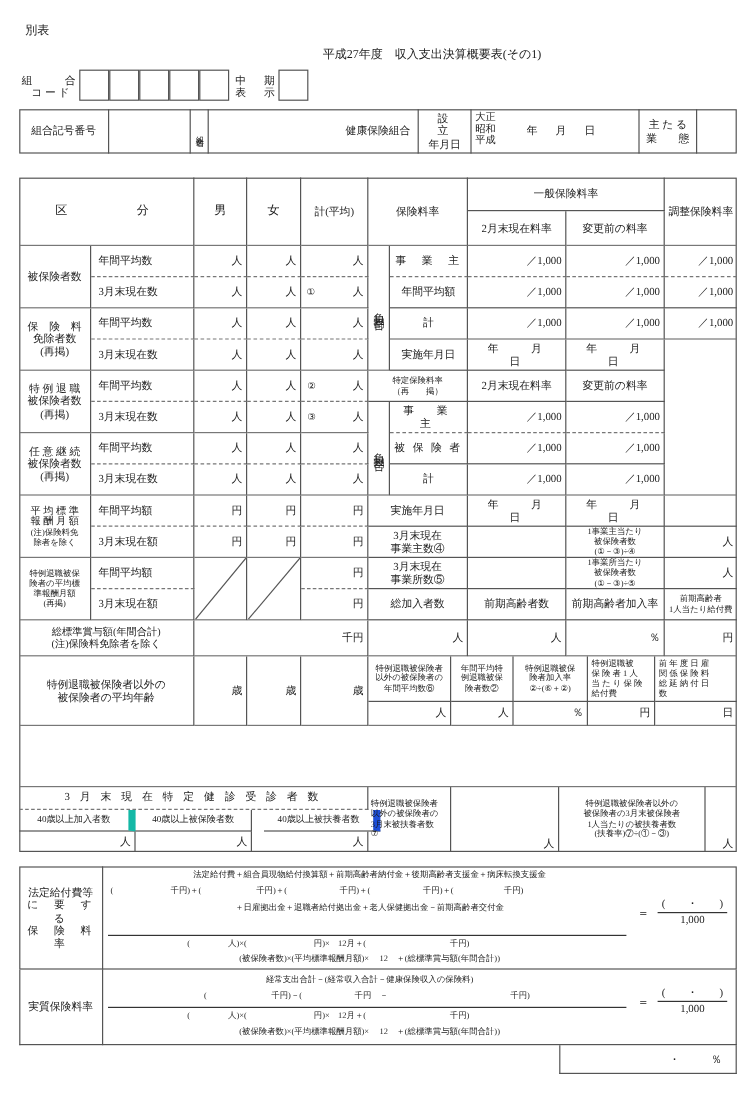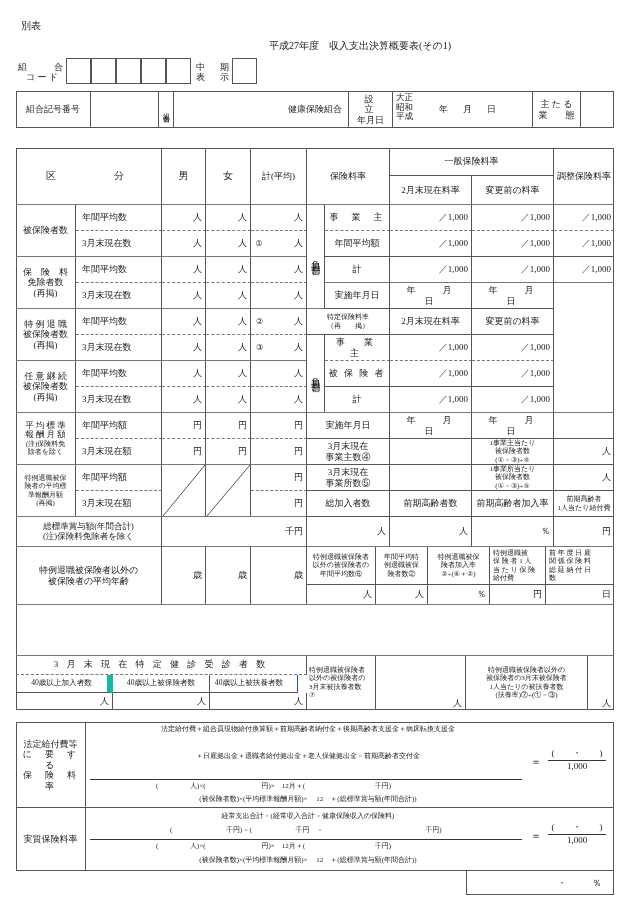--- a/index.html
+++ b/index.html
@@ -317,21 +317,21 @@
 
   <div class="cell r s9" style="left:307px;top:585px;width:69px;height:20px;border-right:1px solid #555;border-bottom:1.6px solid #777;">人</div>
   <div class="cell r s9" style="left:376px;top:585px;width:52px;height:20px;border-right:1px solid #555;border-bottom:1.6px solid #777;">人</div>
   <div class="cell r s9" style="left:428px;top:585px;width:62px;height:20px;border-right:1px solid #555;border-bottom:1.6px solid #777;">％</div>
   <div class="cell r s9" style="left:490px;top:585px;width:56px;height:20px;border-right:1px solid #555;border-bottom:1.6px solid #777;">円</div>
   <div class="cell r s9" style="left:546px;top:585px;width:68px;height:20px;border-bottom:1.6px solid #777;">日</div>
 
   <div class="cell s9 sp3" style="left:16px;top:655px;width:291px;height:20px;border-right:1px solid #555;border-bottom:1px dashed #777;">3 月 末 現 在 特 定 健 診 受 診 者 数</div>
   <div class="cell tiny" style="left:16px;top:675px;width:97px;height:18px;border-right:6px solid #14b8a6;border-bottom:1px solid #555;">40歳以上加入者数</div>
   <div class="cell tiny" style="left:113px;top:675px;width:97px;height:18px;border-right:1px solid #555;border-bottom:1px solid #555;">40歳以上被保険者数</div>
-  <div class="cell tiny" style="left:201px;top:675px;width:97px;height:18px;border-right:1px solid #1d4ed8;border-bottom:1px solid #555;">40歳以上被扶養者数</div>
+  <div class="cell tiny" style="left:220px;top:675px;width:97px;height:18px;border-right:6px solid #1d4ed8;border-bottom:1px solid #555;">40歳以上被扶養者数</div>
   <div class="cell r s9" style="left:16px;top:693px;width:97px;height:17px;border-right:1px solid #555;">人</div>
   <div class="cell r s9" style="left:113px;top:693px;width:97px;height:17px;border-right:1px solid #555;">人</div>
   <div class="cell r s9" style="left:210px;top:693px;width:97px;height:17px;border-right:1px solid #555;">人</div>
 
   <div class="cell col l xtiny" style="left:307px;top:655px;width:69px;height:55px;border-right:1px solid #555;align-items:flex-start;padding-left:2px;">
     <span>特例退職被保険者</span>
     <span>以外の被保険者の</span>
     <span>3月末被扶養者数</span>
     <span>⑦</span>
   </div>
@@ -348,20 +348,28 @@
 
   <div class="cell b-all" style="left:16px;top:722px;width:598px;height:86px;"></div>
   <div class="cell col s9" style="left:16px;top:722px;width:70px;height:86px;border-right:1px solid #555;">
     <span>法定給付費等</span>
     <span class="sp2">に　要　す　る</span>
     <span class="sp2">保　険　料　率</span>
   </div>
 
   <div class="abs" style="left:88px;top:724px;width:438px;height:82px;">
     <div class="abs xtiny nowrap" style="left:2px;top:0px;width:436px;text-align:center;">法定給付費＋組合員現物給付換算額＋前期高齢者納付金＋後期高齢者支援金＋病床転換支援金</div>
+    <div class="abs xtiny nowrap" style="left:2px;top:13px;width:436px;">
+      <span style="display:inline-block;width:2px;"></span><span>(</span>
+      <span style="display:inline-block;width:46px;"></span><span>千円)＋(</span>
+      <span style="display:inline-block;width:44px;"></span><span>千円)＋(</span>
+      <span style="display:inline-block;width:42px;"></span><span>千円)＋(</span>
+      <span style="display:inline-block;width:42px;"></span><span>千円)＋(</span>
+      <span style="display:inline-block;width:40px;"></span><span>千円)</span>
+    </div>
     <div class="abs xtiny nowrap" style="left:2px;top:27px;width:436px;text-align:center;">＋日雇拠出金＋退職者給付拠出金＋老人保健拠出金－前期高齢者交付金</div>
     <div class="abs" style="left:2px;top:55px;width:432px;height:0;border-top:1px solid #333;"></div>
     <div class="abs xtiny nowrap" style="left:2px;top:57px;width:436px;">
       <span style="display:inline-block;width:66px;"></span><span>(</span>
       <span style="display:inline-block;width:30px;"></span><span>人)×(</span>
       <span style="display:inline-block;width:54px;"></span><span>円)×　12月＋(</span>
       <span style="display:inline-block;width:68px;"></span><span>千円)</span>
     </div>
     <div class="abs xtiny nowrap" style="left:2px;top:70px;width:436px;text-align:center;">(被保険者数)×(平均標準報酬月額)×　 12　＋(総標準賞与額(年間合計))</div>
   </div>

